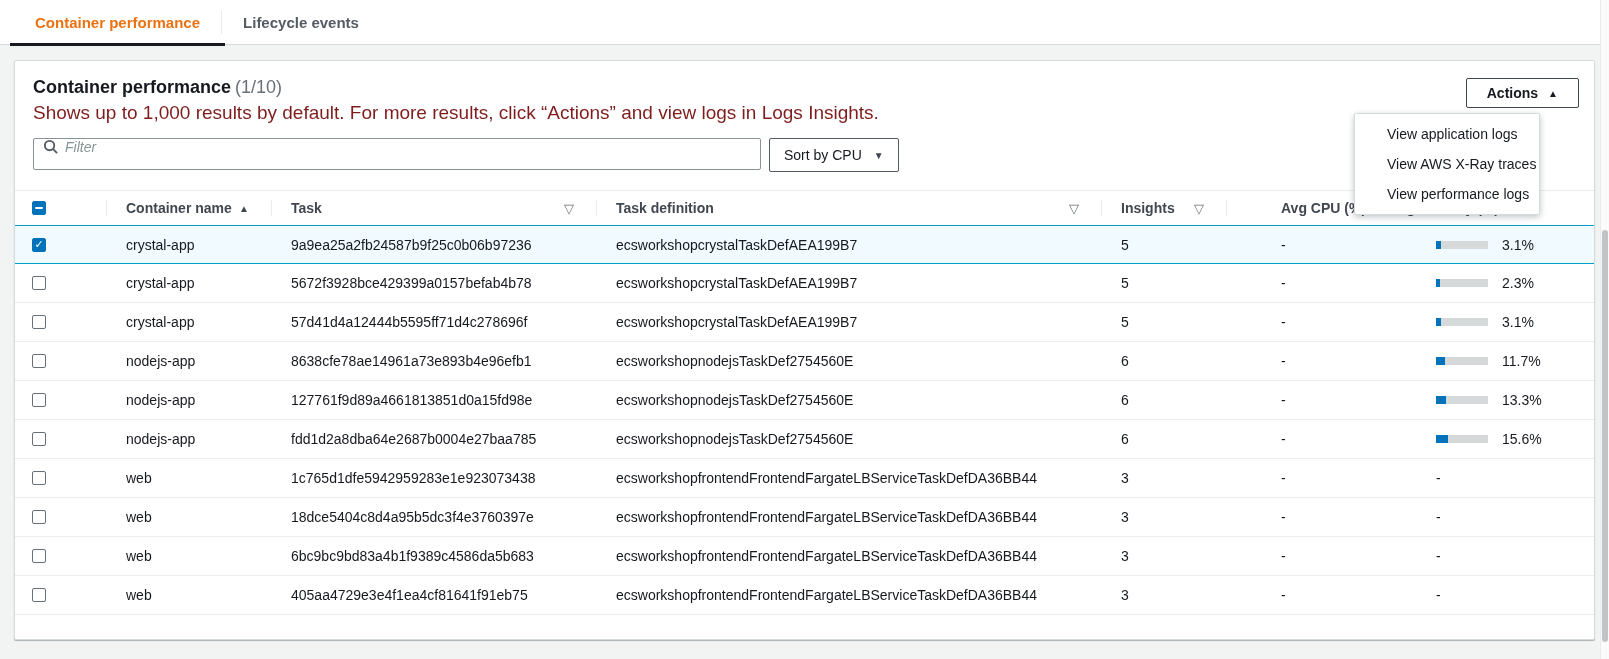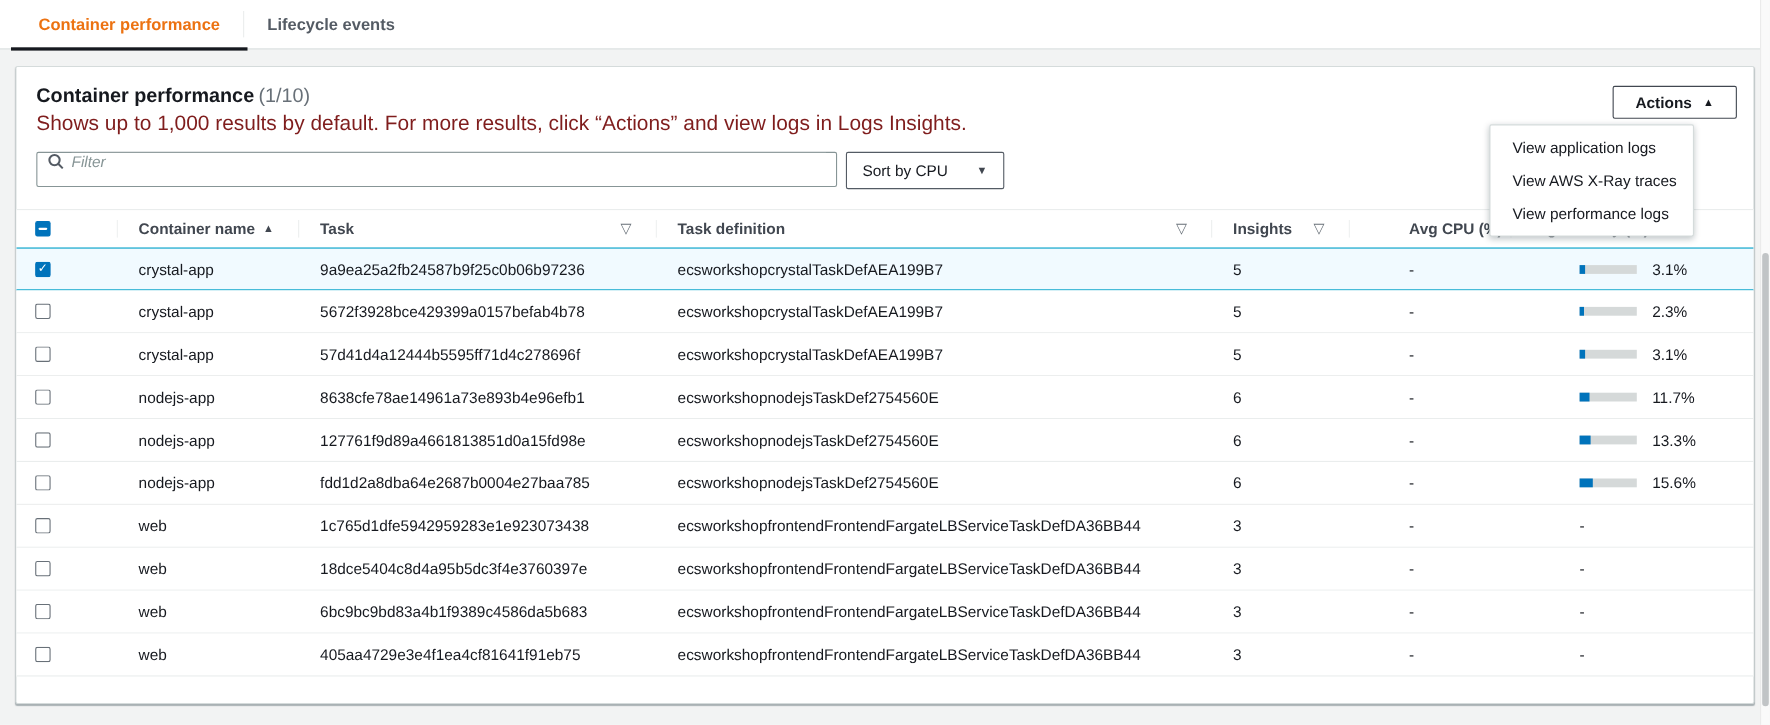--- a/index.html
+++ b/index.html
@@ -46,38 +46,38 @@
     padding:0 20px; display:flex; align-items:center; gap:10px; cursor:pointer;
   }
   .actions-btn .caret { font-size:10px; }
 
   .actions-menu {
     position:absolute; top:52px; right:54px; width:186px;
     background:#fff; border:1px solid #d5dbdb; border-radius:2px;
     box-shadow:0 2px 6px rgba(0,28,36,.25); z-index:20; padding:5px 0;
   }
   .menu-item {
-    padding:7px 20px; font-size:14px; color:#16191f; cursor:pointer; white-space:nowrap;
+    padding:7px 32px; font-size:14px; color:#16191f; cursor:pointer; white-space:nowrap;
   }
 
   
   .filter-row { display:flex; gap:8px; padding:4px 18px 18px 18px; }
   .filter-box {
     width:728px; height:32px; border:1px solid #879596; border-radius:2px;
     display:flex; align-items:flex-start; padding:0 9px; background:#fff;
   }
   .filter-box input {
     border:none; outline:none; flex:1; font-family:inherit;
     font-size:14px; margin-left:7px; color:#16191f;
   }
   .filter-box input::placeholder { color:#879596; font-style:italic; }
   .sort-btn {
     height:32px; background:#fff; border:1px solid #545b64; border-radius:2px;
     font-family:inherit; font-size:14px; color:#16191f; padding:16px 14px;
-    display:flex; align-items:center; gap:26px; cursor:pointer;
+    display:flex; align-items:center; gap:12px; cursor:pointer;
   }
   .sort-btn .caret { font-size:10px; color:#414750; }
 
   
   .tbl { width:100%; }
   .trow {
     display:grid;
     grid-template-columns:91px 165px 325px 505px 125px 147px 1fr;
     align-items:center; min-height:39px; border-bottom:1px solid #eaeded;
     background:#fff;

